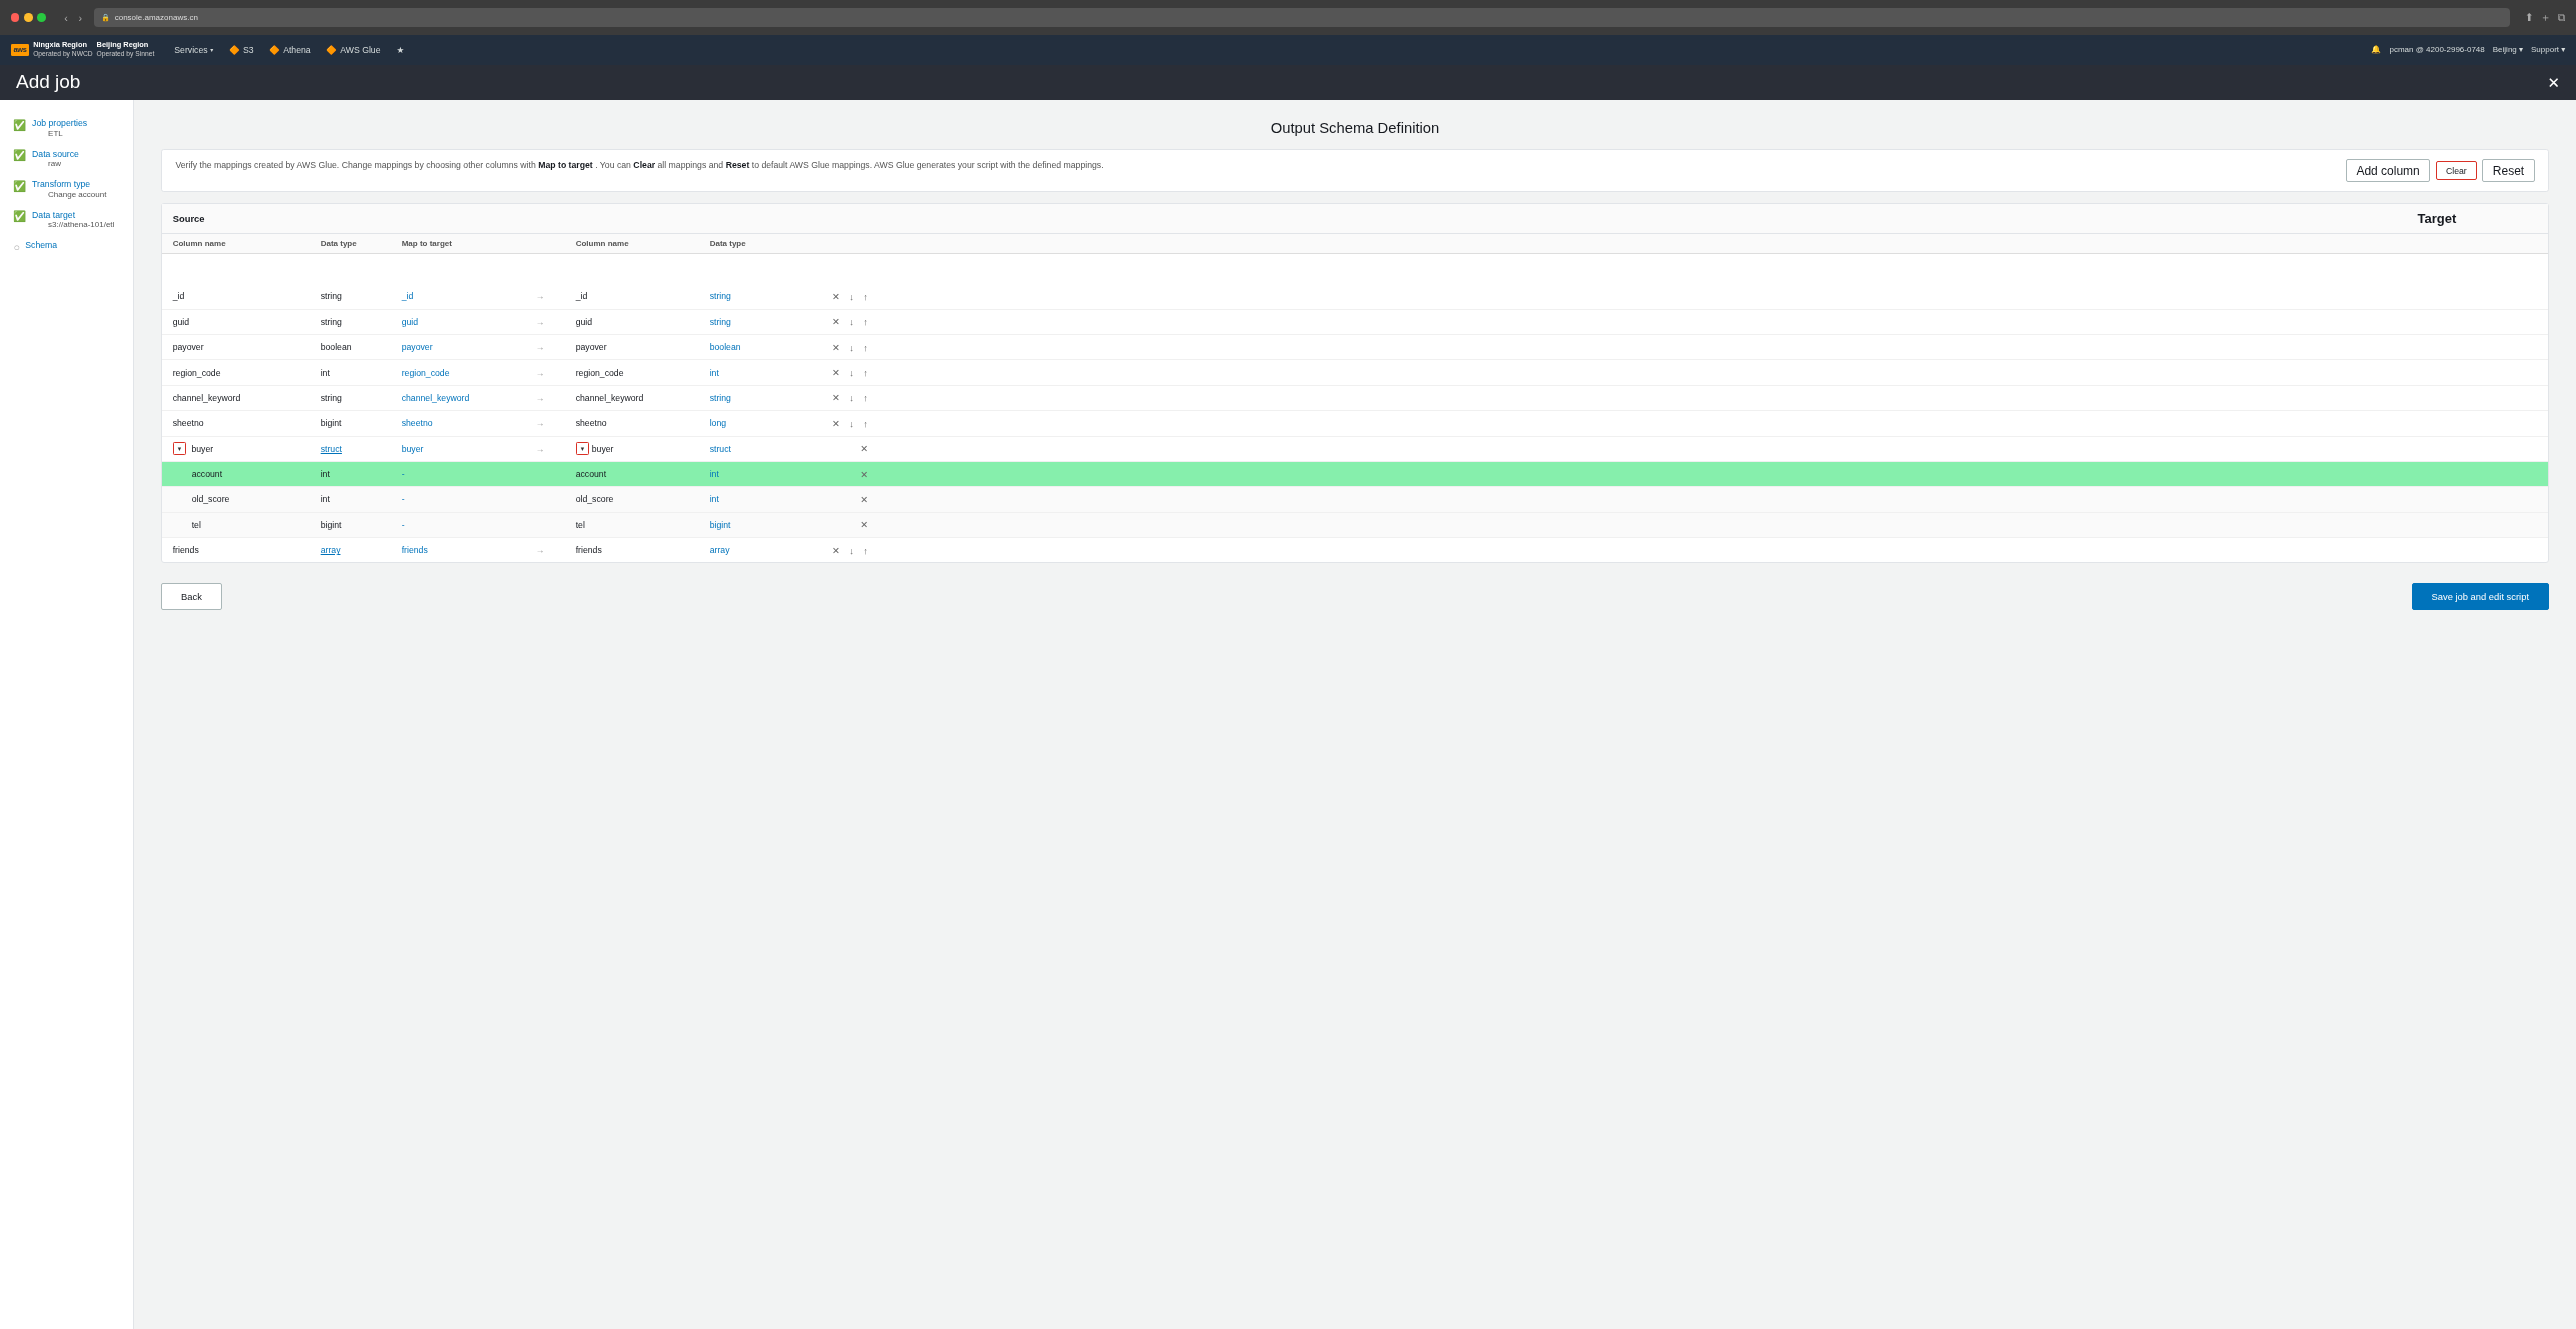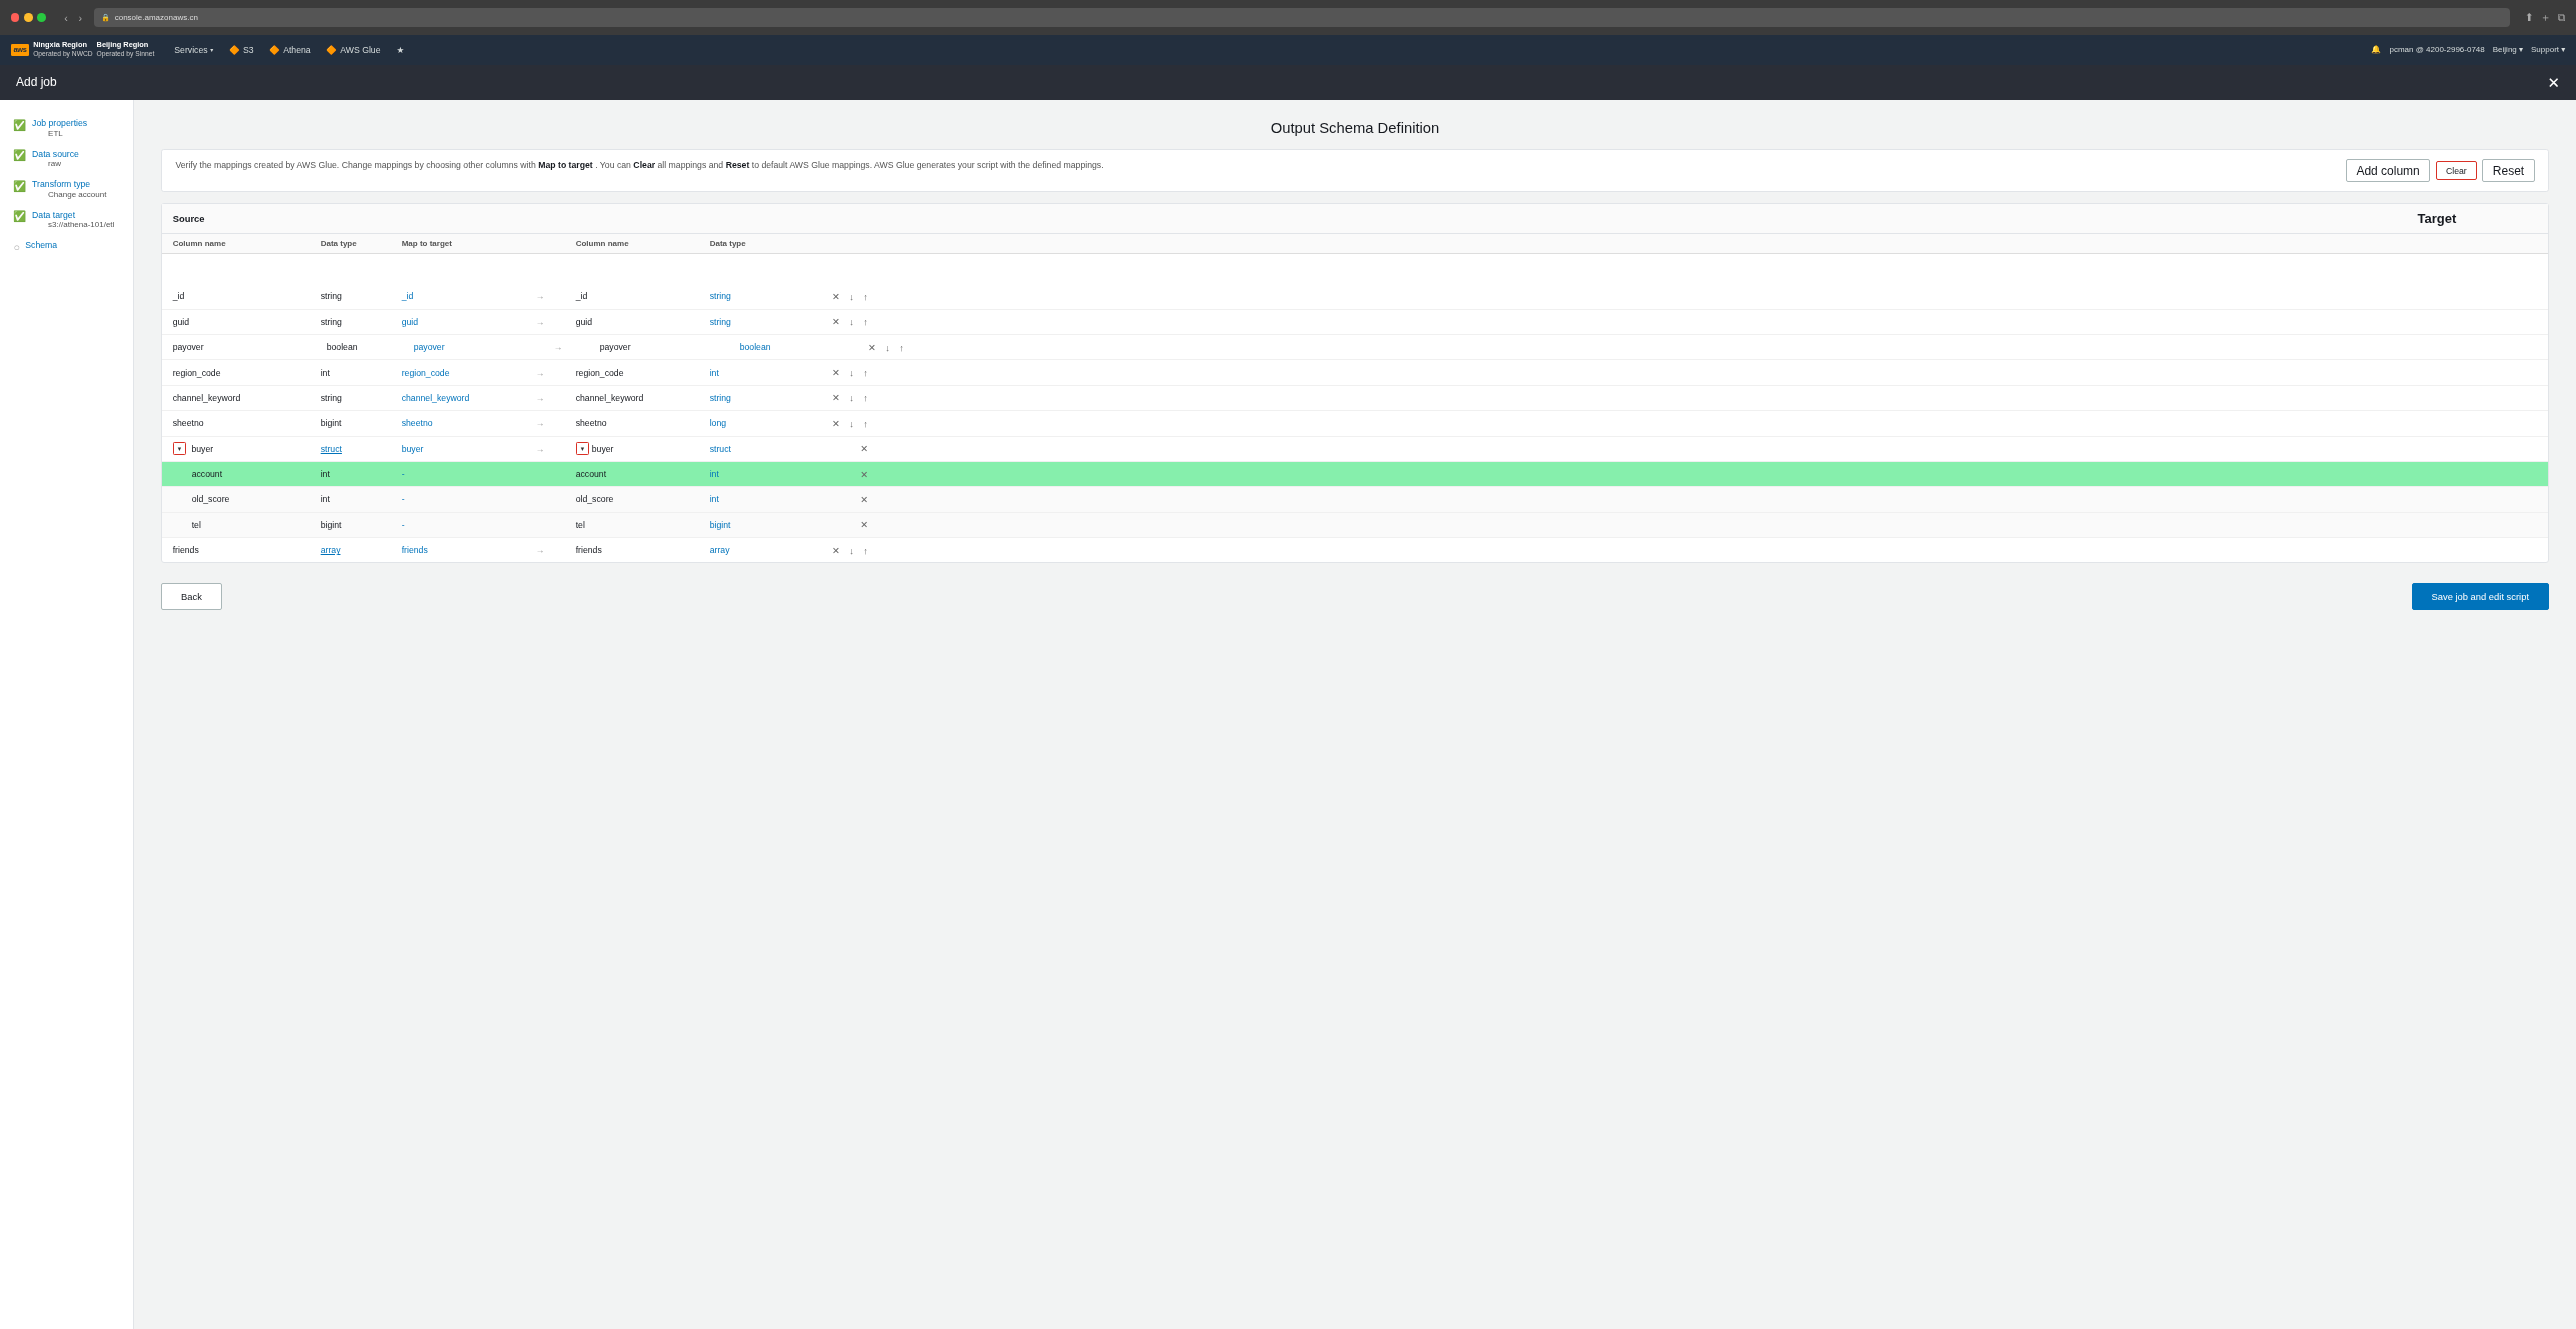--- a/index.html
+++ b/index.html
@@ -90,21 +90,21 @@
 
     
     .page-header {
       background: #2a2e37;
       height: 35px;
       display: flex;
       align-items: center;
       padding: 0 16px;
       color: #fff;
     }
-    .page-header h1 { font-size: 12px; font-weight: 400; color: #fff; flex: 1; }
+    .page-header h1 { font-size: 19px; font-weight: 400; color: #fff; flex: 1; }
     .page-header-close { background: none; border: none; color: #fff; font-size: 14.8px; cursor: pointer; }
 
     
     .main-layout { display: flex; min-height: calc(100vh - 99px); }
 
     
     .sidebar {
       width: 134px;
       background: #fff;
       border-right: 0.7px solid #e1e4e8;
@@ -408,21 +408,21 @@
         <span style="color:#999;">→</span>
         <span>guid</span>
         <span class="data-type-plain">string</span>
         <span style="display:flex;gap:4px;justify-content:flex-end;">
           <button class="row-action-btn">✕</button>
           <button class="row-action-btn">↓</button>
           <button class="row-action-btn">↑</button>
         </span>
       </div>
 
-      <div class="data-row" style="display:grid; grid-template-columns:148px 81px 134px 40px 134px 107px 54px; padding:5.4px 10.7px; border-bottom:0.7px solid #f0f0f0; align-items:center;gap:6px;">
+      <div class="data-row" style="display:grid; grid-template-columns:148px 81px 134px 40px 134px 107px 54px; padding:5.4px 10.7px; border-bottom:0.7px solid #f0f0f0; align-items:center;">
         <span>payover</span>
         <span>boolean</span>
         <span><a class="row-link">payover</a></span>
         <span style="color:#999;">→</span>
         <span>payover</span>
         <span class="data-type-plain">boolean</span>
         <span style="display:flex;gap:4px;justify-content:flex-end;">
           <button class="row-action-btn">✕</button>
           <button class="row-action-btn">↓</button>
           <button class="row-action-btn">↑</button>

